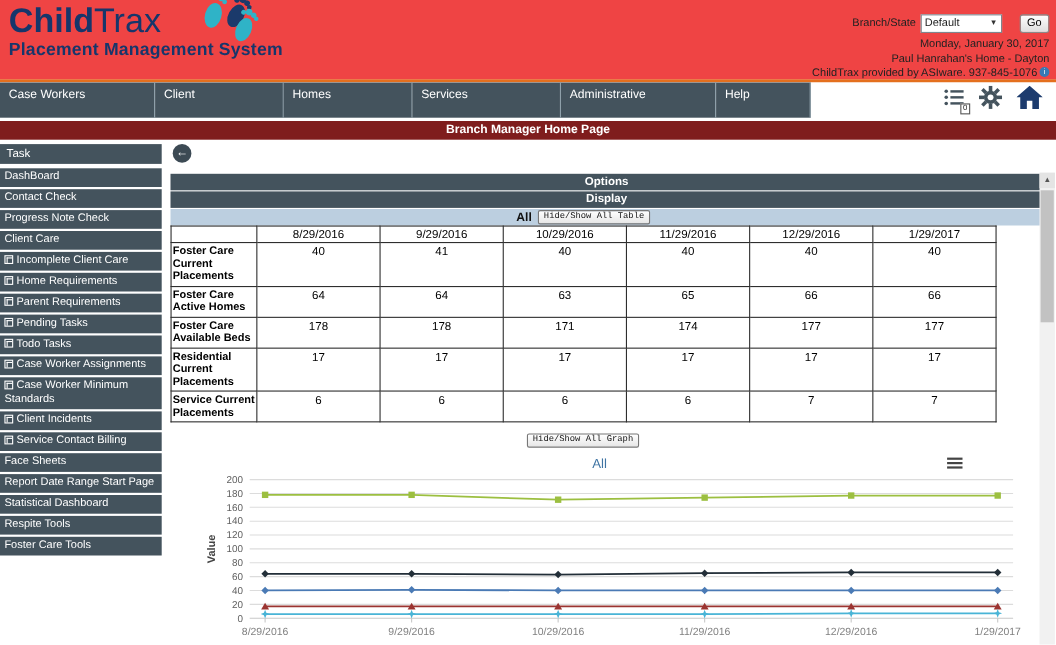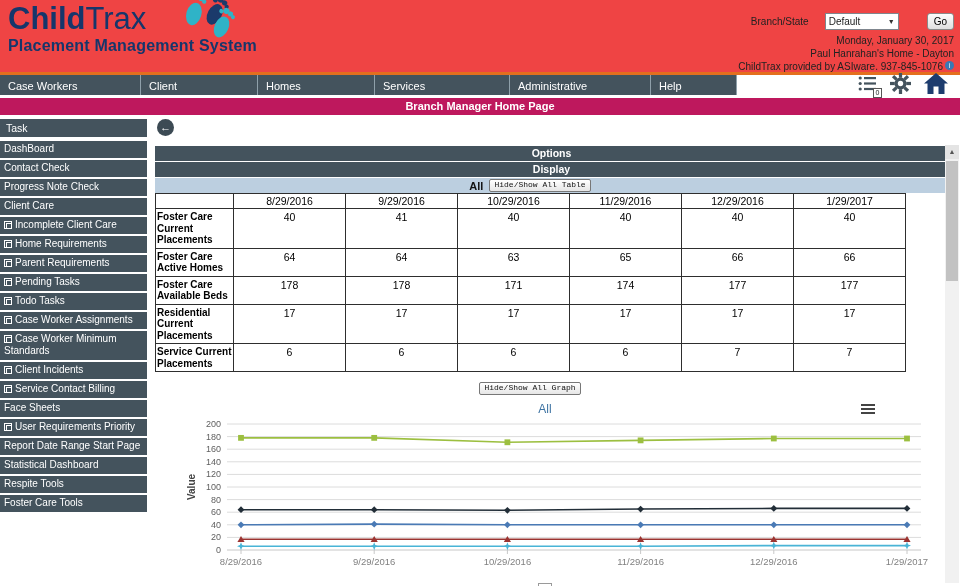--- a/index.html
+++ b/index.html
@@ -8,42 +8,42 @@
 
   
   .top-header { height:72px; position:relative; background:#ef4444; }
   .logo-block { position:absolute; left:8px; top:3px; }
   .logo-line1 { font-size:31px; color:#16366b; line-height:1.05; }
   .logo-child { font-weight:bold; }
   .logo-trax { font-weight:normal; }
   .logo-sub { font-size:16px; font-weight:bold; color:#16366b; margin-top:1px; letter-spacing:.2px; }
   .footprints { position:absolute; left:172px; top:-6px; }
   .header-right { position:absolute; right:6px; top:13px; text-align:right; font-size:10px; color:#222; }
-  .branch-row { display:flex; align-items:center; justify-content:flex-end; gap:16px; margin-bottom:4px; }
+  .branch-row { display:flex; align-items:center; justify-content:flex-end; gap:4px; margin-bottom:4px; }
   .select-box { border:1px solid #7f868e; background:#fff; width:74px; height:17px; font-size:10px;
                 display:flex; align-items:center; justify-content:space-between; padding:0 3px; cursor:default; }
   .select-arrow { font-size:7px; color:#333; }
   .go-btn { border:1px solid #8a8a8a; border-radius:3px; background:linear-gradient(#fdfdfd,#dfdfdf);
             font-size:10px; padding:0 6px; height:17px; font-family:"Liberation Sans",sans-serif; cursor:pointer;margin-left:12px; }
   .hr-line { line-height:13px; }
   .info-icon { display:inline-block; width:9px; height:9px; border-radius:50%; background:#3879b5; color:#fff;
                font-size:7px; line-height:9px; text-align:center; vertical-align:2px; margin-left:2px; }
 
   
   .orange-line { height:3px; background:#e46f1e; }
-  .menubar { height:20px; display:flex; background:#fff;gap:32px; }
+  .menubar { height:32px; display:flex; background:#fff;gap:32px; }
   .menu-items { display:flex; }
   .menu-item { background:#44535d; color:#fff; font-size:11px; line-height:23px; padding-left:8px;
                border-right:1px solid #8fa0aa; cursor:pointer; }
   .menu-icons { margin-left:auto; display:flex; align-items:center; gap:13px; padding-right:12px; }
   .icon-wrap { position:relative; display:inline-block; cursor:pointer; }
   .badge { position:absolute; right:-5px; bottom:-2px; background:#fff; border:1px solid #555; font-size:7px;
            line-height:8px; width:9px; text-align:center; color:#222; }
 
-  .title-bar { height:17px; background:#be185d; color:#fff; font-weight:bold; font-size:11px;
+  .title-bar { height:17px; background:#7f1d1d; color:#fff; font-weight:bold; font-size:11px;
                text-align:center; line-height:17px; margin-top:3px; }
 
   
   .body-row { display:flex; height:468px; position:relative; }
   .sidebar { width:147px; flex:none; padding-top:4px; }
   .side-header { background:#44535d; color:#fff; font-size:10.5px; padding:3px 6px; margin-bottom:4px; }
   .side-item { background:#44535d; color:#fff; font-size:10px; padding:2px 3px 3px 4px; margin-bottom:2px;
                cursor:pointer; line-height:12px; }
   .win-icon { display:inline-block; width:8px; height:8px; border:1px solid #fff; margin-right:3px;
               position:relative; vertical-align:-1px; }
@@ -201,21 +201,20 @@
         <div class="side-item"><span class="win-icon"></span><span>Incomplete Client Care</span></div>
         <div class="side-item"><span class="win-icon"></span><span>Home Requirements</span></div>
         <div class="side-item"><span class="win-icon"></span><span>Parent Requirements</span></div>
         <div class="side-item"><span class="win-icon"></span><span>Pending Tasks</span></div>
         <div class="side-item"><span class="win-icon"></span><span>Todo Tasks</span></div>
         <div class="side-item"><span class="win-icon"></span><span>Case Worker Assignments</span></div>
         <div class="side-item"><span class="win-icon"></span><span>Case Worker Minimum Standards</span></div>
         <div class="side-item"><span class="win-icon"></span><span>Client Incidents</span></div>
         <div class="side-item"><span class="win-icon"></span><span>Service Contact Billing</span></div>
         <div class="side-item"><span>Face Sheets</span></div>
-        <div class="side-item"><span class="win-icon"></span><span>User Requirements Priority</span></div>
         <div class="side-item"><span>Report Date Range Start Page</span></div>
         <div class="side-item"><span>Statistical Dashboard</span></div>
         <div class="side-item"><span>Respite Tools</span></div>
         <div class="side-item"><span>Foster Care Tools</span></div>
       </div>
   </aside>
 
   <main class="content">
     <div class="back-btn">←</div>
 

